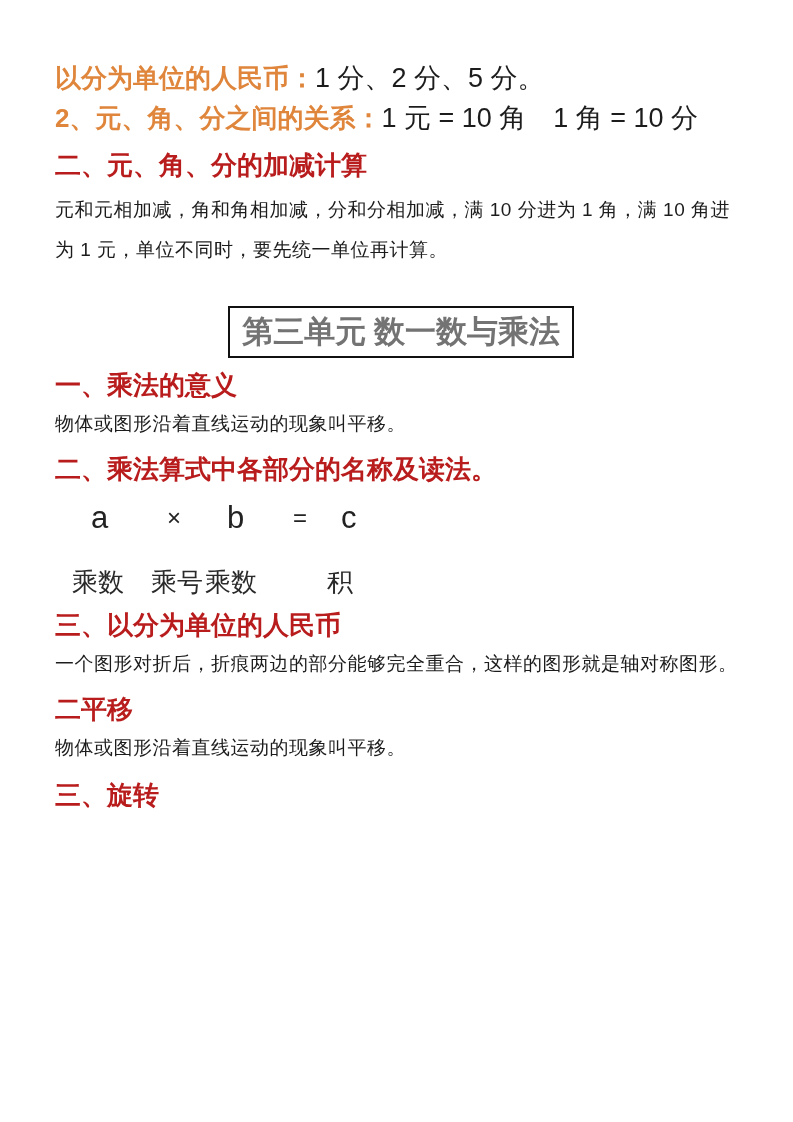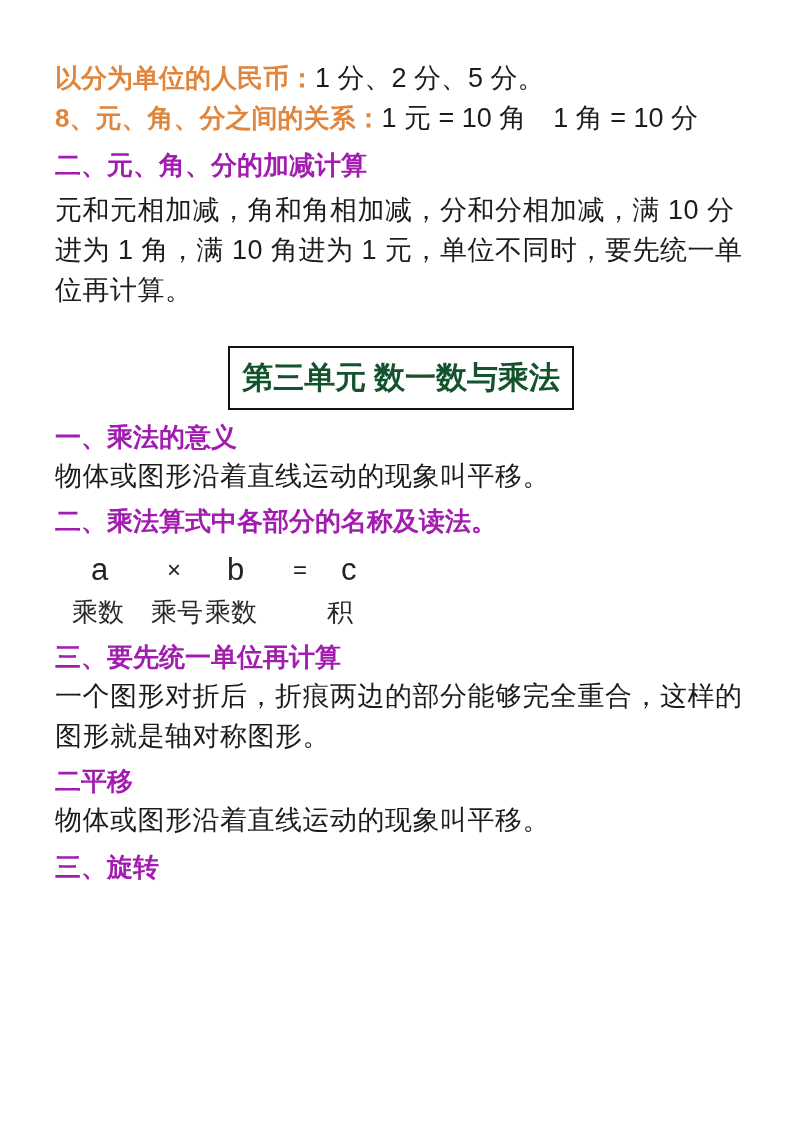--- a/index.html
+++ b/index.html
@@ -11,65 +11,65 @@
     padding:58px 46px 0 55px;
     font-family:"Liberation Sans","DejaVu Sans",sans-serif;
     color:#1c1c1c;
     overflow:hidden;
   }
   p{margin:0;}
   .line{font-size:27px;line-height:40px;}
   .mixed-line .lead{color:#df863c;font-weight:bold;font-size:26px;}
   .mixed-line .val{color:#1c1c1c;font-weight:normal;}
   .red-heading{
-    color:#a21caf;font-weight:bold;
+    color:#b91c1c;font-weight:bold;
     font-size:26px;line-height:38px;
   }
-  .body-para{font-size:27px;line-height:40px;letter-spacing:0.5px;}
+  .body-para{font-size:19px;line-height:40px;letter-spacing:0.5px;}
   .unit-title-wrap{text-align:center;}
   .unit-title{
     display:inline-block;
     border:2px solid #111111;
-    color:#14532d;
+    color:#737373;
     font-family:"Liberation Serif","DejaVu Serif",serif;
     font-weight:bold;
     font-size:31px;line-height:40px;
-    padding:10px 12px;
+    padding:4px 12px;
   }
   .mt8{margin-top:8px;}
   .mt6{margin-top:6px;}
   .mt4{margin-top:4px;}
   .mt0{margin-top:0;}
   .unit3-gap{margin-top:36px;}
   .unit4-gap{margin-top:38px;}
   .formula-row{position:relative;height:44px;margin-top:8px;}
   .formula-row .part{position:absolute;top:0;font-size:31px;line-height:44px;color:#222;}
   .formula-row .op{font-size:24px;}
-  .labels-row{position:relative;height:40px;margin-top:2px;font-family:Liberation Mono, monospace;}
+  .labels-row{position:relative;height:40px;margin-top:22px;}
   .labels-row .lbl{position:absolute;top:0;font-size:26px;line-height:40px;color:#2a2a2a;}
   .pos-a{left:36px;}   .pos-times{left:112px;} .pos-b{left:172px;}
   .pos-eq{left:238px;} .pos-c{left:286px;}
   .pos-l1{left:17px;}  .pos-l2{left:96px;}  .pos-l3{left:150px;} .pos-l4{left:272px;}
   .footer{
     position:absolute;left:0;right:0;bottom:34px;
     text-align:center;
     font-size:21px;color:#8a8a8a;letter-spacing:1px;
   }
 </style>
 </head>
 <body>
 
 <div class="page">
 
   <p class="line mixed-line">
     <span class="lead">以分为单位的人民币：</span><span class="val">1 分、2 分、5 分。</span>
   </p>
 
   <p class="line mixed-line">
-    <span class="lead">8、元、角、分之间的关系：</span><span class="val">1 元 = 10 角　1 角 = 10 分</span>
+    <span class="lead">2、元、角、分之间的关系：</span><span class="val">1 元 = 10 角　1 角 = 10 分</span>
   </p>
 
   <p class="red-heading mt8">二、元、角、分的加减计算</p>
 
   <p class="body-para mt6">元和元相加减，角和角相加减，分和分相加减，满 10 分进为 1 角，满 10 角进为 1 元，单位不同时，要先统一单位再计算。</p>
 
   <div class="unit-title-wrap unit3-gap">
     <span class="unit-title">第三单元 数一数与乘法</span>
   </div>
 
@@ -87,21 +87,21 @@
   </div>
 
   <div class="labels-row">
     <span class="lbl pos-l1">乘数</span>
     <span class="lbl pos-l2">乘号</span>
     <span class="lbl pos-l3">乘数</span>
     <span class="lbl pos-l4">积</span>
   </div>
 
 
-  <p class="red-heading mt4">三、要先统一单位再计算</p>
+  <p class="red-heading mt4">三、以分为单位的人民币</p>
 
 
   <p class="body-para mt0">一个图形对折后，折痕两边的部分能够完全重合，这样的图形就是轴对称图形。</p>
 
   <p class="red-heading mt6">二平移</p>
   <p class="body-para mt0">物体或图形沿着直线运动的现象叫平移。</p>
 
   <p class="red-heading mt8">三、旋转</p>
 
 

